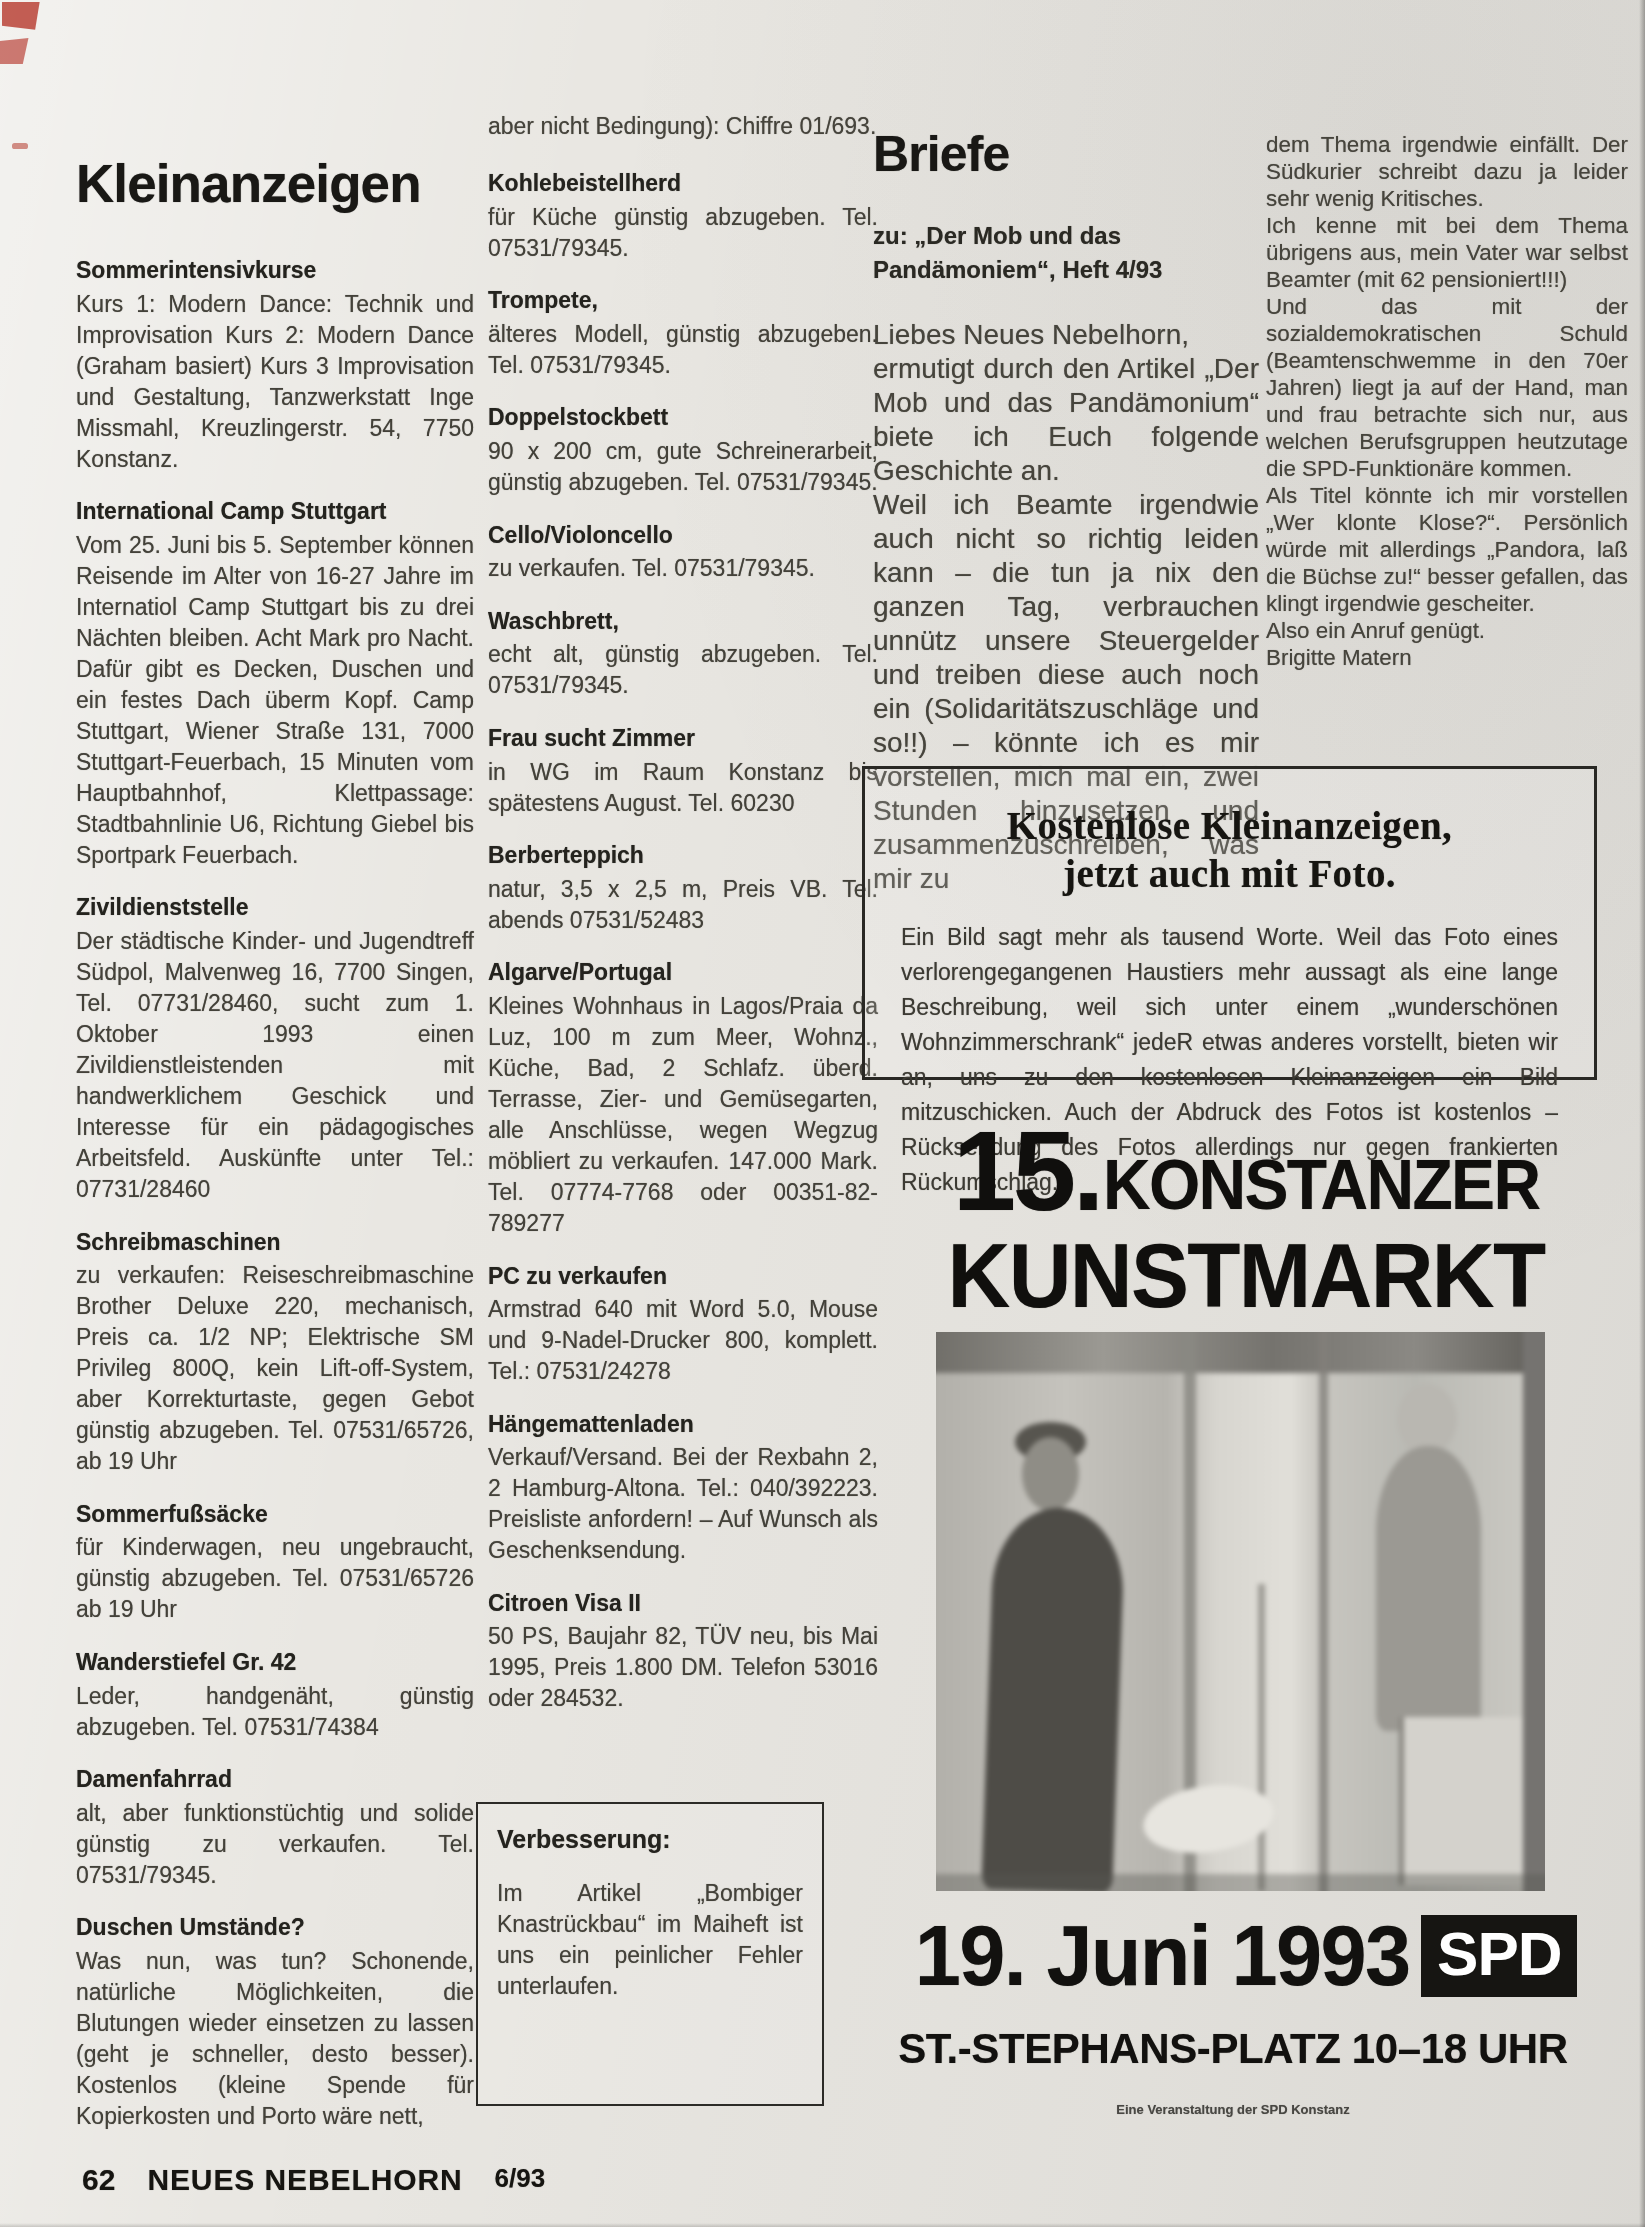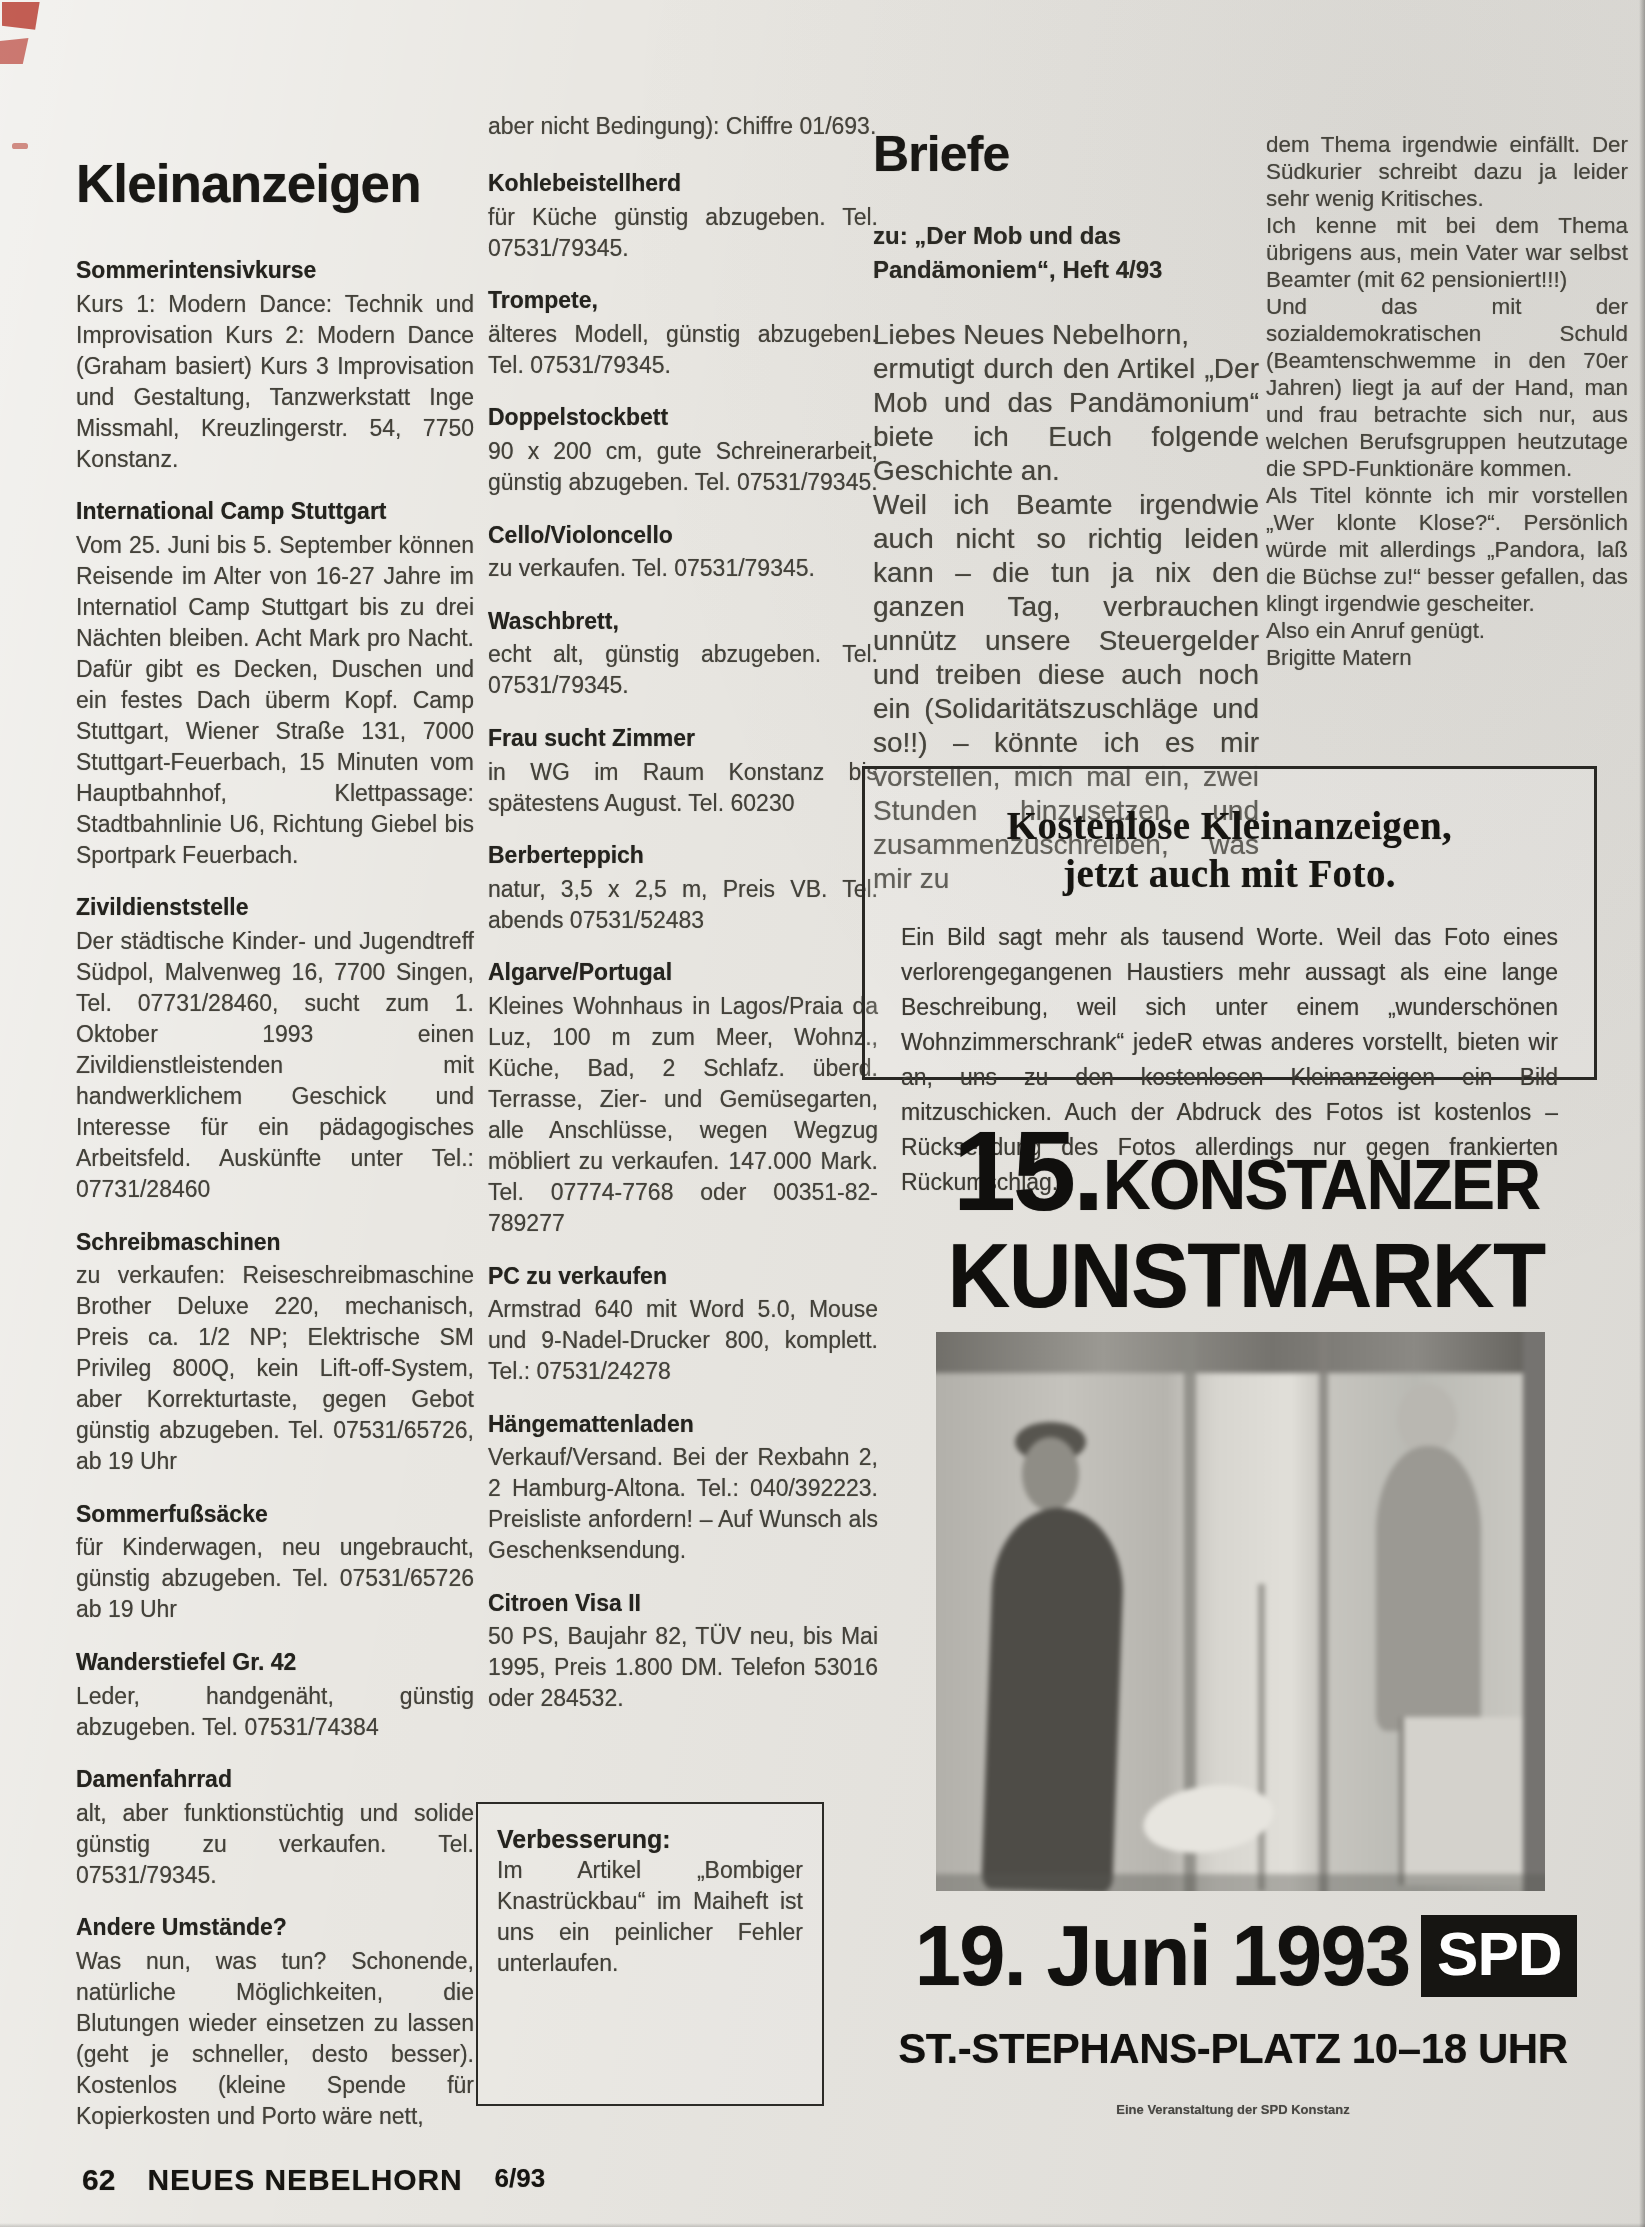--- a/index.html
+++ b/index.html
@@ -37,21 +37,21 @@
   .continuation{font-size:23px;line-height:32px;text-align:justify;margin:0 0 26px;color:#45433b;}
 
   .subject{font-weight:bold;font-size:24px;line-height:34px;color:#2a2923;margin:0 0 31px;}
   .letter p{margin:0;font-size:28px;line-height:34px;text-align:justify;color:#46443c;}
   .col-briefe2 .letter p{font-size:22.4px;line-height:27px;}
 
   .correction-box{
     position:absolute;left:476px;top:1802px;width:348px;min-height:304px;box-sizing:border-box;
     border:2.6px solid #2c2b27;padding:21px 19px;background:rgba(255,255,255,.12);
   }
-  .correction-title{font-weight:bold;font-size:25px;color:#24231e;margin:0 0 1px;}
+  .correction-title{font-weight:bold;font-size:25px;color:#24231e;margin:0 0 24px;}
   .correction-box p{margin:0;font-size:23px;line-height:31px;text-align:justify;color:#434139;}
 
   .foto-box{
     position:absolute;left:862px;top:766px;width:735px;height:314px;box-sizing:border-box;
     border:3.4px solid #292824;padding:21px 36px;background:rgba(255,255,255,.15);
   }
   .foto-box-title{font-family:"Liberation Serif", serif;font-weight:bold;font-size:39px;line-height:1.22;
     text-align:center;color:#161511;margin:12px;letter-spacing:0.4px;text-shadow:0 0 0.9px rgba(10,10,8,.5);}
   .foto-box-body{margin:22.4px 0 0;font-size:23px;line-height:35px;text-align:justify;color:#3c3a33;}
 
@@ -137,21 +137,21 @@
           <div class="ad-heading">Wanderstiefel Gr. 42</div>
           <p class="ad-body">Leder, handgenäht, günstig abzugeben. Tel. 07531/74384</p>
         </div>
 
         <div class="ad">
           <div class="ad-heading">Damenfahrrad</div>
           <p class="ad-body">alt, aber funktionstüchtig und solide günstig zu verkaufen. Tel. 07531/79345.</p>
         </div>
 
         <div class="ad">
-          <div class="ad-heading">Andere Umstände?</div>
+          <div class="ad-heading">Duschen Umstände?</div>
           <p class="ad-body">Was nun, was tun? Schonende, natürliche Möglichkeiten, die Blutungen wieder einsetzen zu lassen (geht je schneller, desto besser). Kostenlos (kleine Spende für Kopierkosten und Porto wäre nett,</p>
         </div>
       </div>
   </div>
 
   <div class="col col-mid">
     <p class="continuation">aber nicht Bedingung): Chiffre 01/693.</p>
     <div>
 
         <div class="ad">

